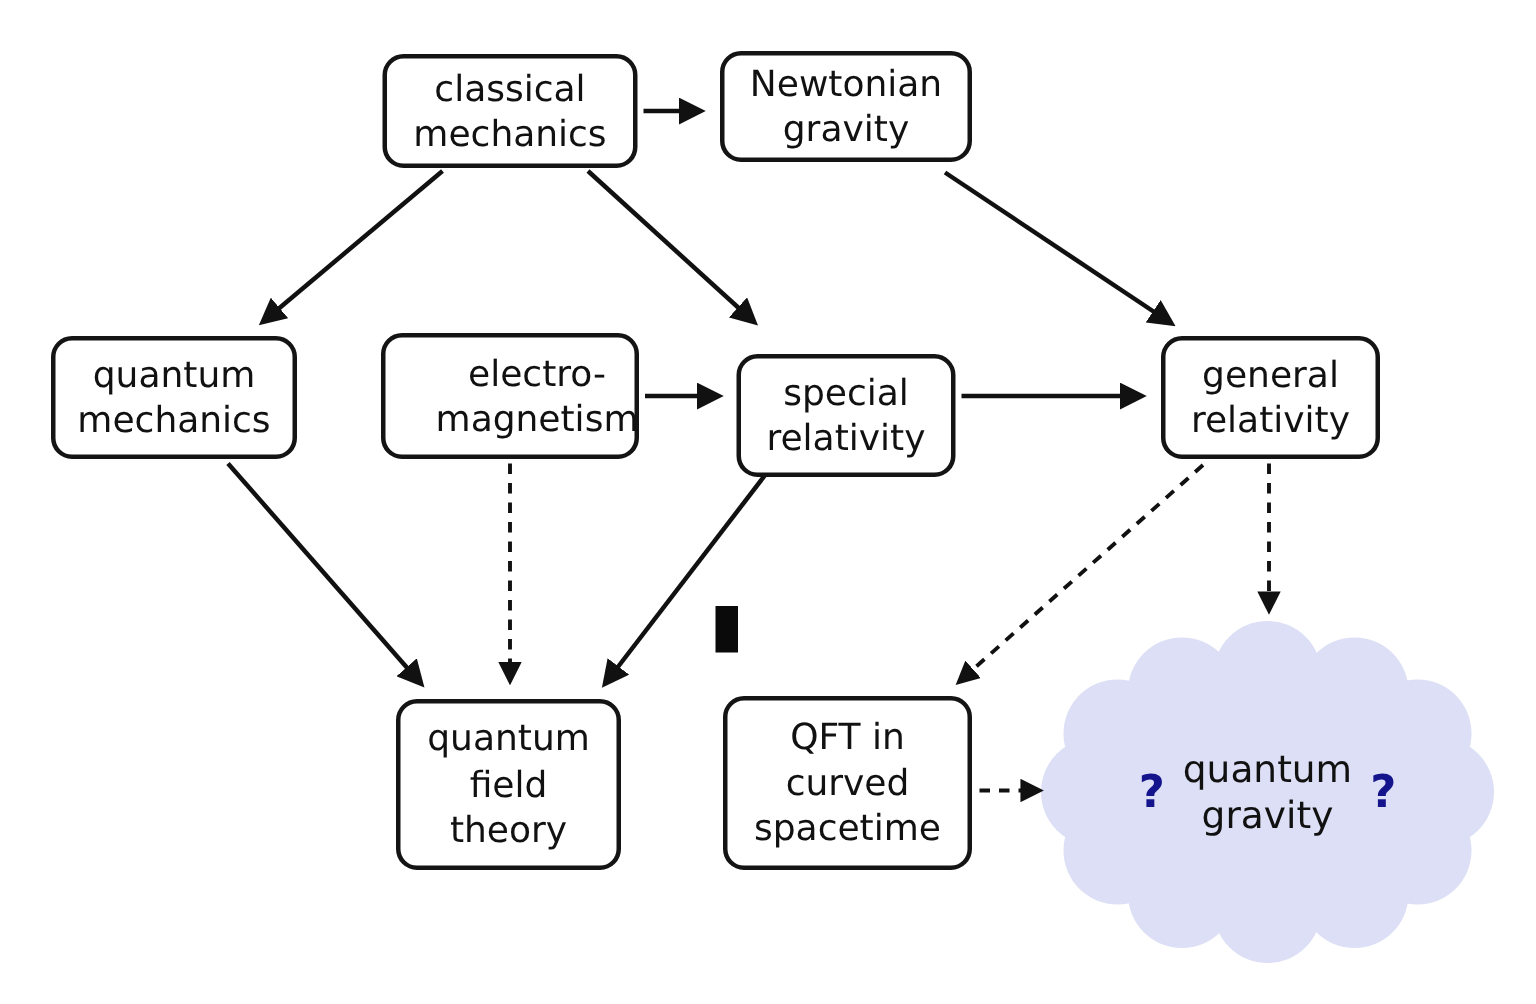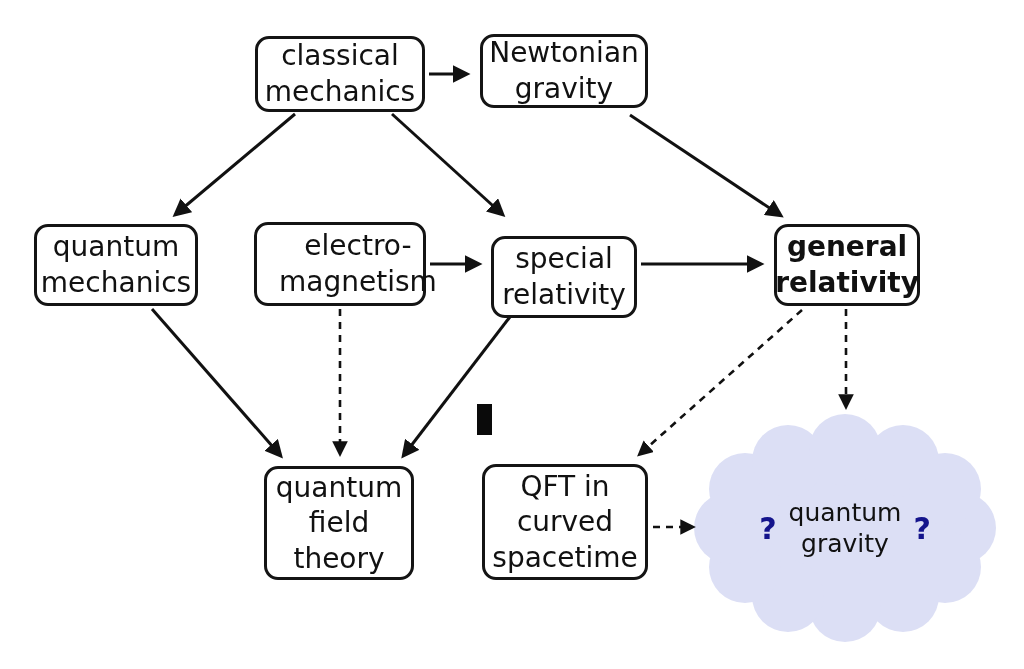--- a/index.html
+++ b/index.html
@@ -10,30 +10,30 @@
     background:#ffffff; overflow:hidden;
   }
   .edges-layer { position:absolute; left:0; top:0; width:1024px; height:669px; }
   .node {
     position:absolute;
     background:#ffffff;
     border:3px solid #141414;
     border-radius:14px;
     display:flex; align-items:center; justify-content:center;
     text-align:center;
-    font-size:28px; line-height:1.27;
+    font-size:24px; line-height:1.27;
     white-space:pre-line;
     color:#111;
   }
   .node-classical   { left:255px; top:36px;  width:170px; height:76px; }
   .node-newtonian   { left:480px; top:34px;  width:168px; height:74px; }
   .node-qm          { left:34px;  top:224px; width:164px; height:82px; }
   .node-em          { left:254px; top:222px; width:172px; height:84px;padding-left:36px; }
   .node-sr          { left:491px; top:224px; width:146px; height:82px;margin-top:12px; }
-  .node-gr          { left:774px; top:224px; width:146px; height:82px;font-weight:bold; }
+  .node-gr          { left:774px; top:224px; width:146px; height:82px; }
   .node-qft         { left:264px; top:466px; width:150px; height:114px; }
   .node-qftcs       { left:482px; top:464px; width:166px; height:116px; }
   .black-bar {
     position:absolute; left:477px; top:404px; width:15px; height:31px;
     background:#0a0a0a;
   }
   .cloud-text {
     position:absolute; left:710px; top:478px; width:270px; height:100px;
     display:flex; align-items:center; justify-content:center; gap:12px;
   }

